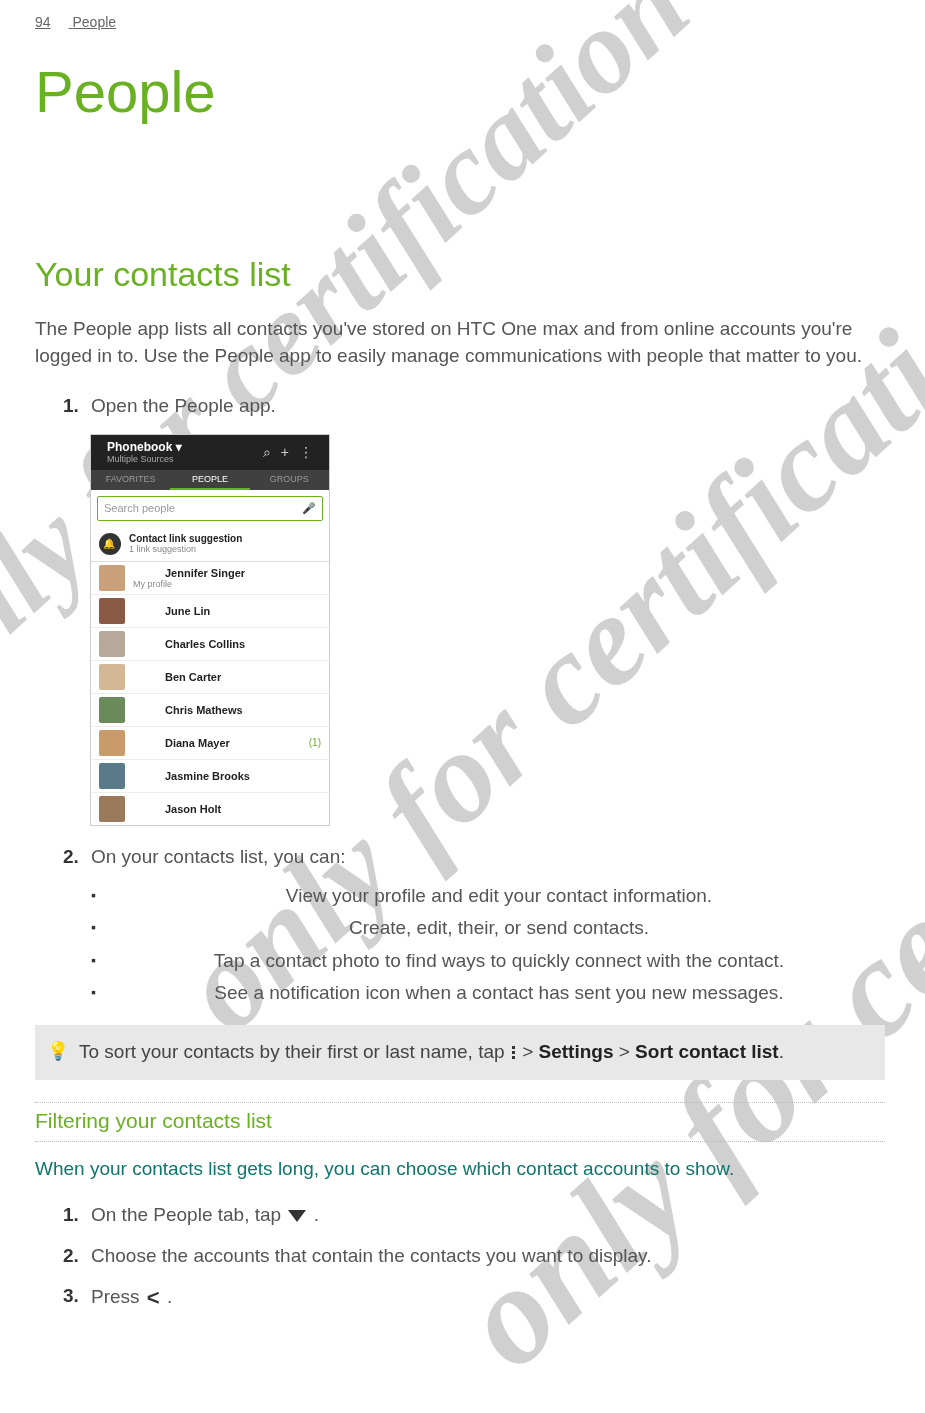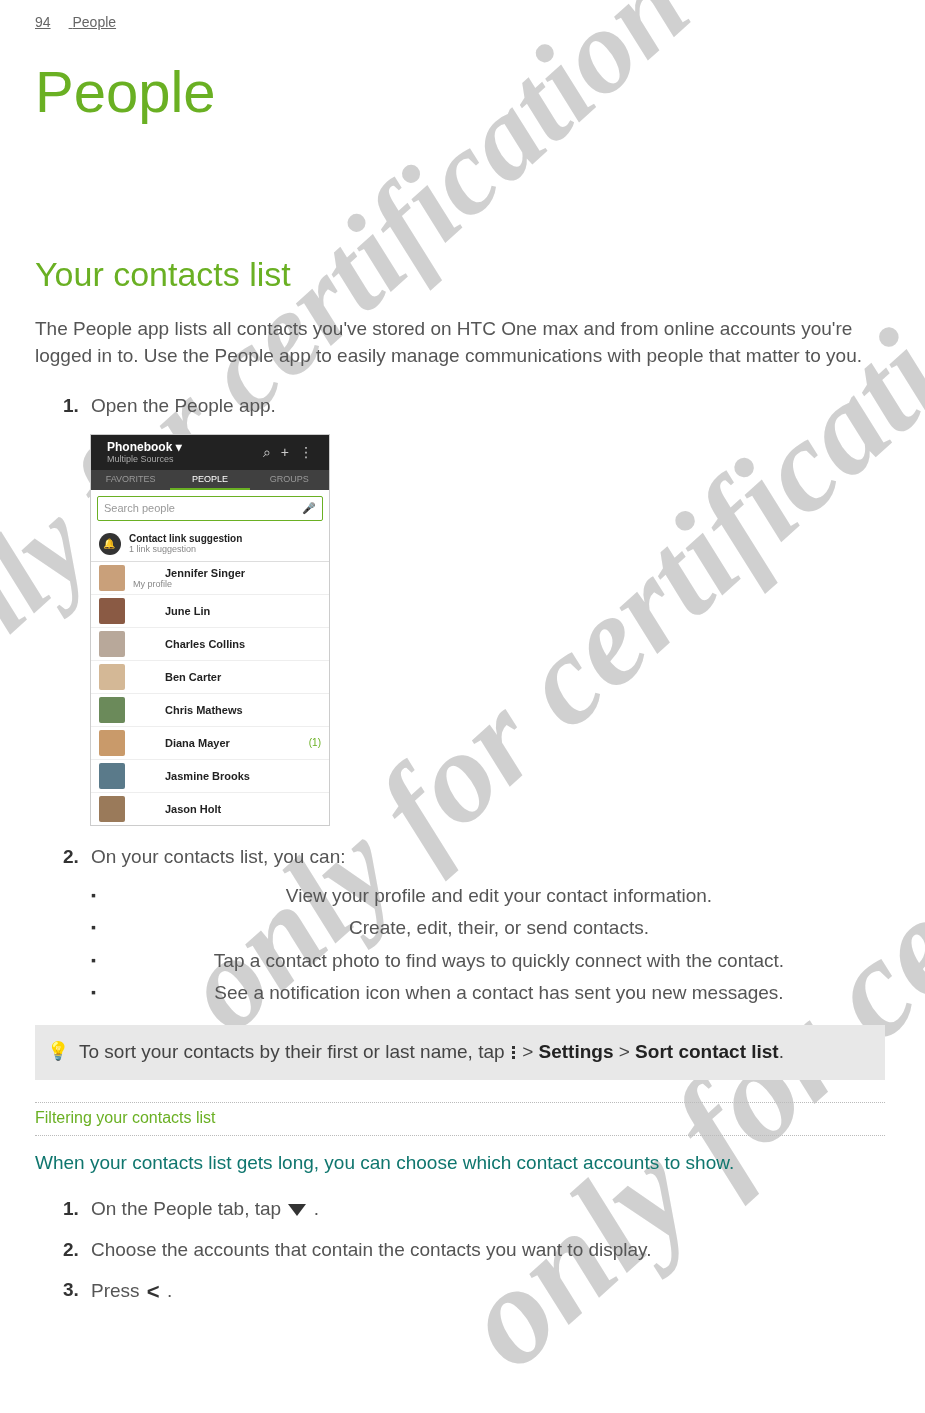--- a/index.html
+++ b/index.html
@@ -177,21 +177,21 @@
       font-size: 18px;
     }
     .tip-box strong { color: #222; font-weight: bold; }
 
     .dotted-sep {
       border: none;
       border-top: 1.5px dotted #bbb;
       margin: 2px 0 2px 0;
     }
     h3.subsection {
-      font-size: 16px;
+      font-size: 21px;
       font-weight: 400;
       color: #6ab023;
       margin: 0 0 4px 0;
       padding: 4px 0;
     }
     .filter-intro {
       font-size: 19px;
       color: #0f766e;
       margin: 14px 0 20px 0;
       line-height: 1.4;

